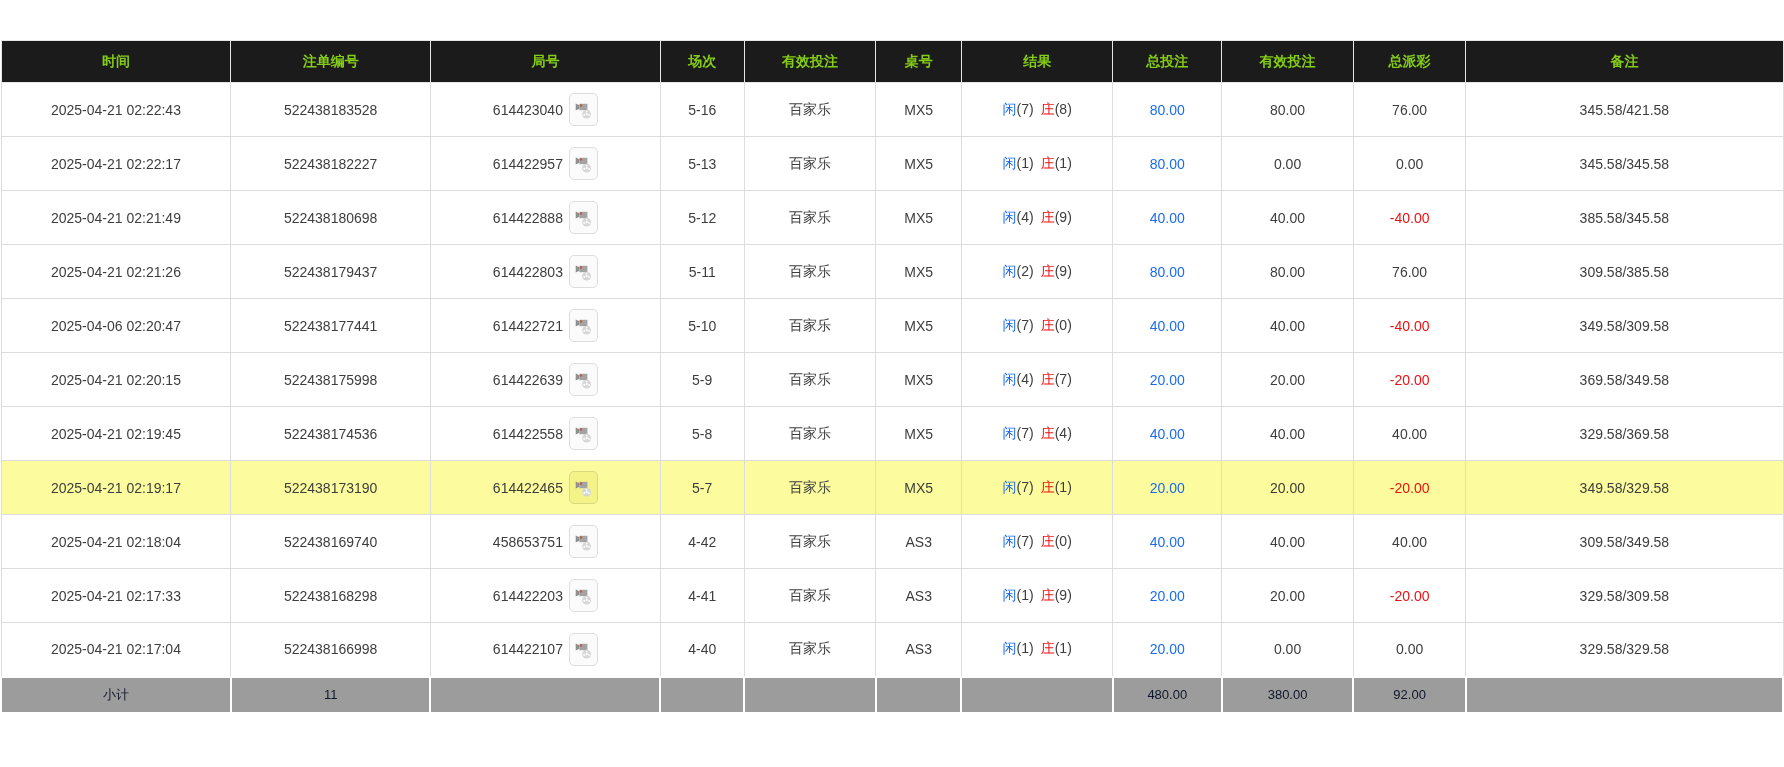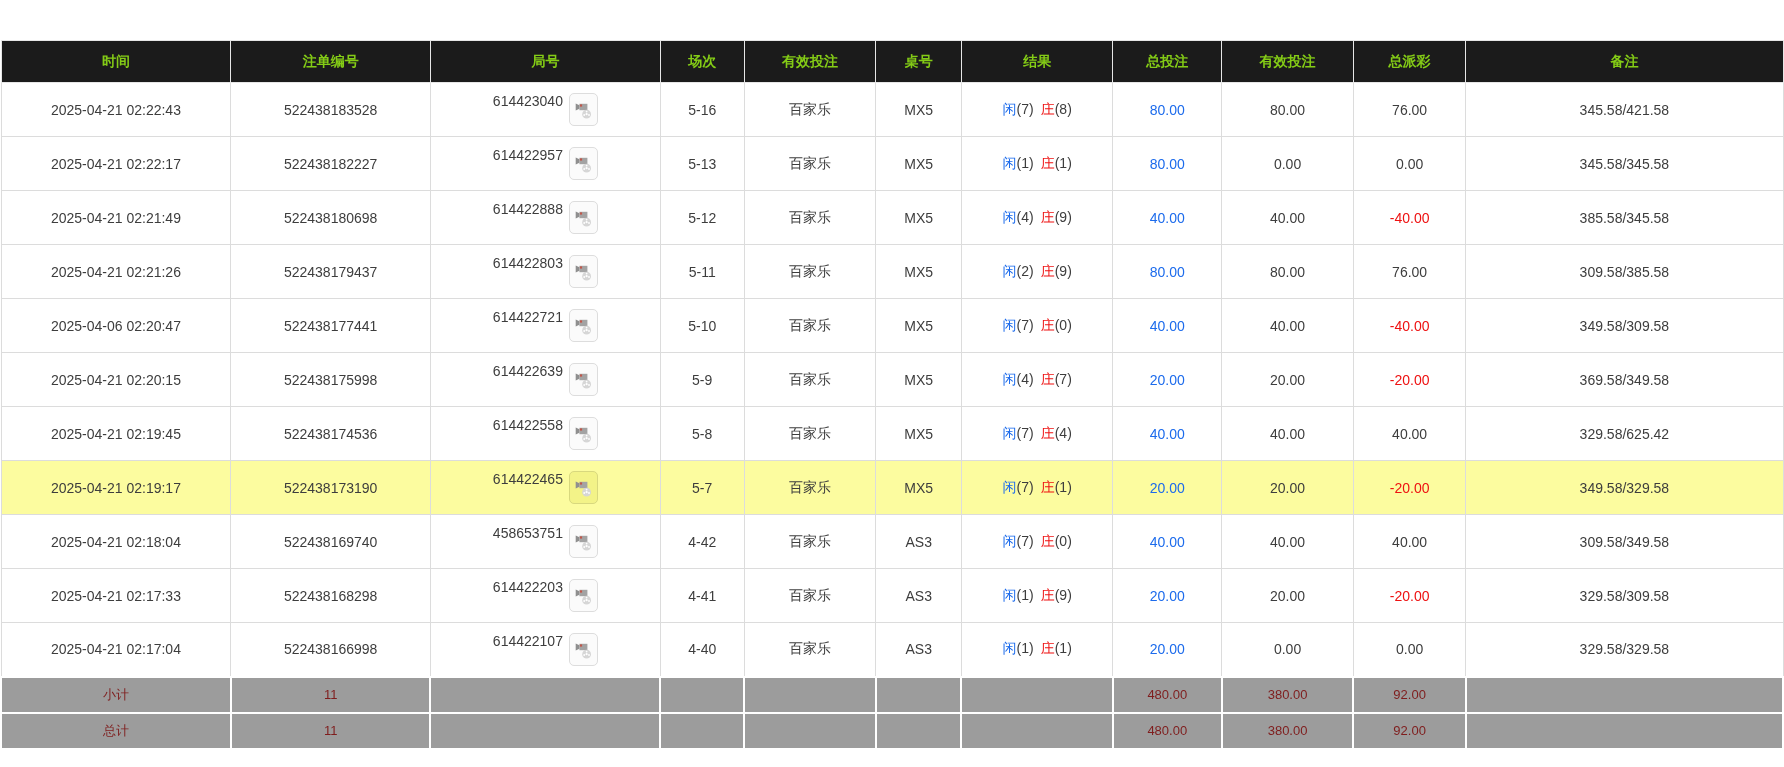--- a/index.html
+++ b/index.html
@@ -29,20 +29,21 @@
     border: 1px solid #dcdcdc;
     text-align: center;
     font-size: 14px;
     color: #3d3d3d;
     padding: 0 4px;
     background: #ffffff;
   }
   tbody tr.highlight td { background: var(--highlight, #fcfc9f); margin-left: 8px; }
   .round-cell-inner {
     display: flex;
+    align-items: center;
     justify-content: center;
     gap: 6px;
   }
   .video-btn {
     width: 29px;
     height: 33px;
     border: 1px solid #ddd;
     border-radius: 5px;
     background: #fbfbfb;
     display: inline-flex;
@@ -53,21 +54,21 @@
     flex: 0 0 auto;
   }
   tr.highlight .video-btn { background: #f3f388; border-color: #d8d87e; }
   .res-player { color: var(--blue, #1c6bec); }
   .res-banker { color: var(--red, #ee1111); margin-left: 7px; }
   .res-score { color: #3d3d3d; }
   td.bet-blue { color: var(--blue, #1c6bec); }
   td.neg { color: var(--red, #ee1111); }
   tfoot td {
     background: var(--summary_bg, #9c9c9c);
-    color: #7f1d1d;
+    color: #0f172a;
     height: 36px;
     border: 2px solid #ffffff;
     font-size: 13px;
     text-align: center;
   }
 </style>
 </head>
 <body>
 
 <div class="table-wrap">
@@ -309,21 +310,21 @@
     </td>
     <td>5-8</td>
     <td>百家乐</td>
     <td>MX5</td>
     <td>
       <span class="res-player">闲</span><span class="res-score">(7)</span><span class="res-banker">庄</span><span class="res-score">(4)</span>
     </td>
     <td class="bet-blue">40.00</td>
     <td>40.00</td>
     <td>40.00</td>
-    <td>329.58/625.42</td>
+    <td>329.58/369.58</td>
   </tr>
         <tr class="highlight">
     <td>2025-04-21 02:19:17</td>
     <td>522438173190</td>
     <td>
       <div class="round-cell-inner">
         <span>614422465</span>
         <button class="video-btn">
           <svg width="19" height="21" viewBox="0 0 19 21" aria-hidden="true">
             <path d="M5.4 4.8 h8 v6.4 h-8 z" fill="#a3a3a3"></path>
@@ -439,33 +440,20 @@
     </td>
     <td class="bet-blue">20.00</td>
     <td>0.00</td>
     <td>0.00</td>
     <td>329.58/329.58</td>
   </tr>
       </tbody>
     <tfoot id="table-foot">
         <tr>
     <td>小计</td>
-    <td>11</td>
-    <td></td>
-    <td></td>
-    <td></td>
-    <td></td>
-    <td></td>
-    <td>480.00</td>
-    <td>380.00</td>
-    <td>92.00</td>
-    <td></td>
-  </tr>
-        <tr>
-    <td>总计</td>
     <td>11</td>
     <td></td>
     <td></td>
     <td></td>
     <td></td>
     <td></td>
     <td>480.00</td>
     <td>380.00</td>
     <td>92.00</td>
     <td></td>

